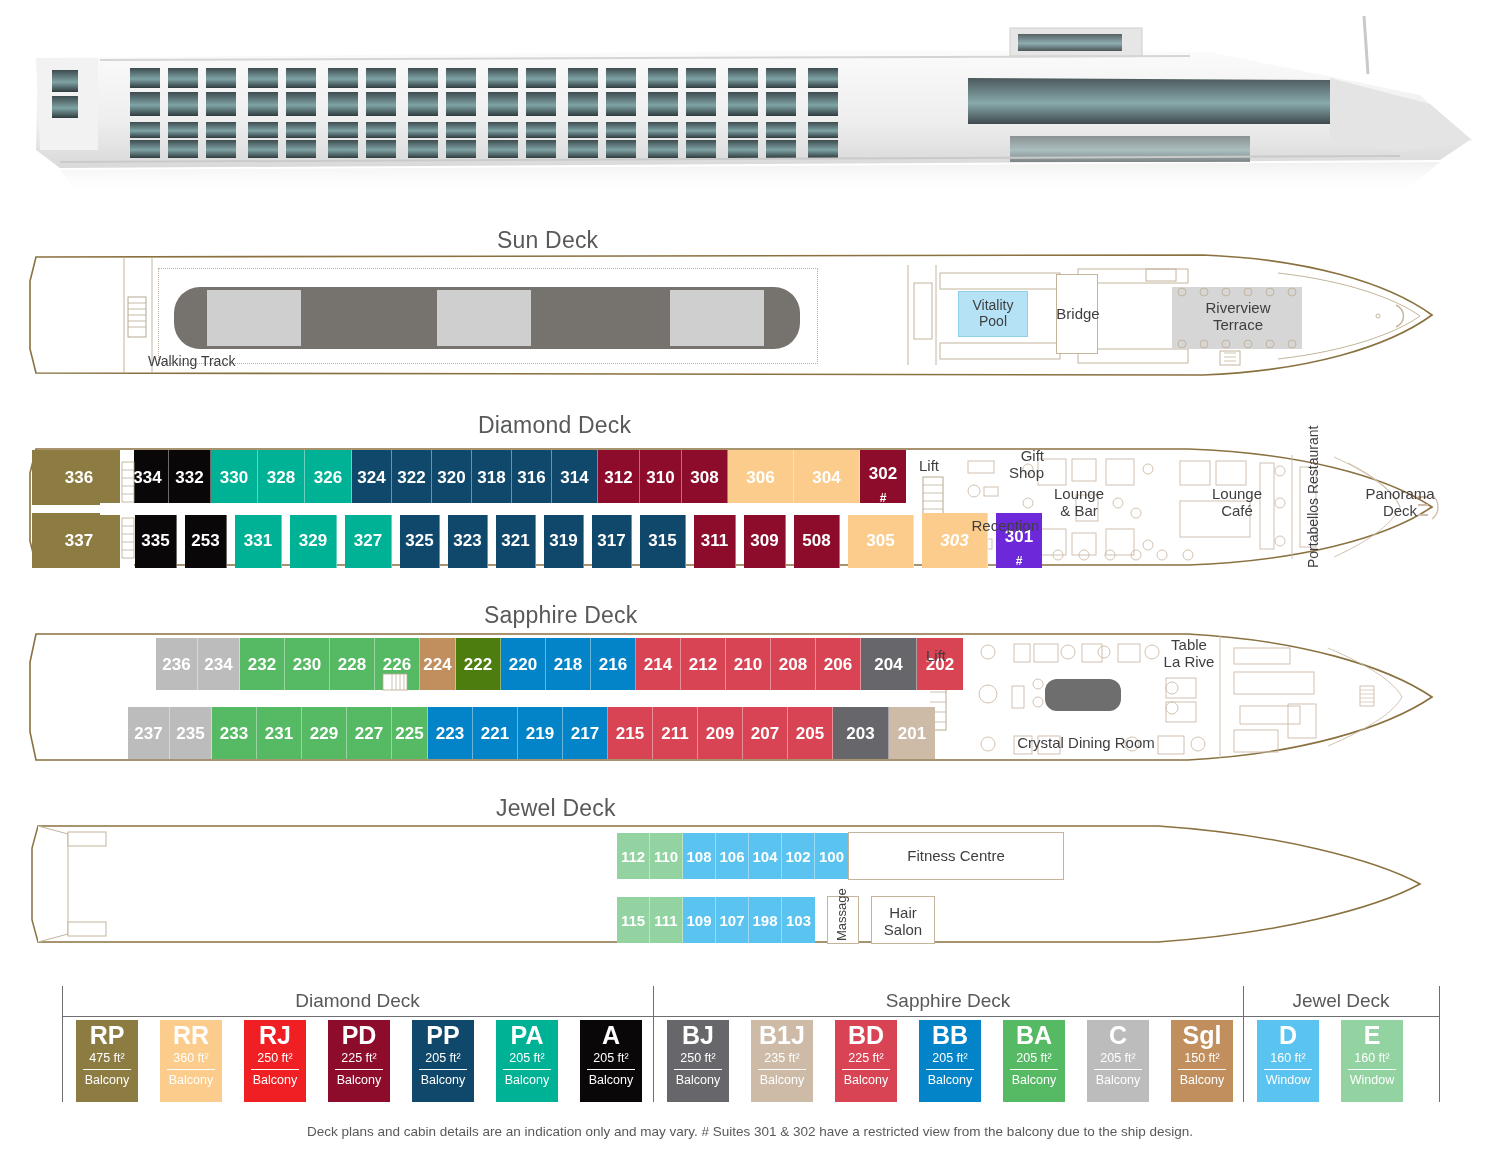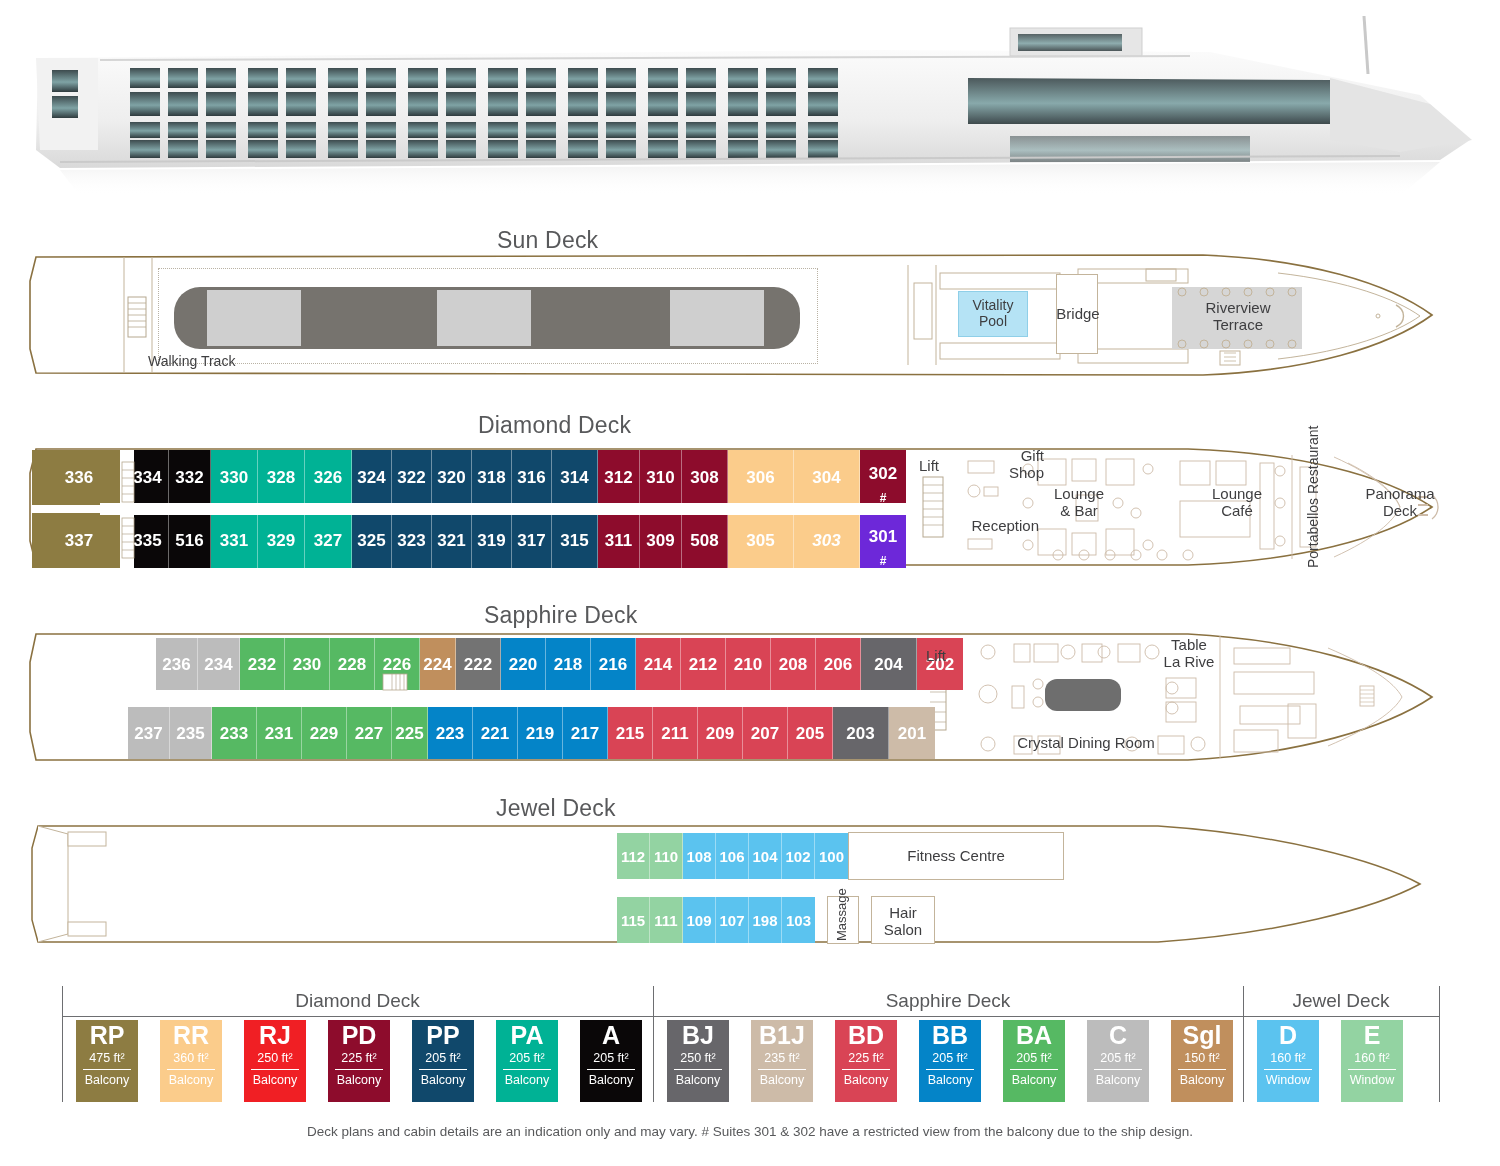--- a/index.html
+++ b/index.html
@@ -445,29 +445,29 @@
         <span class="num">306</span>
       </div>
       <div class="cabin" style="width: 66px; background: rgb(251, 204, 139);">
         <span class="num">304</span>
       </div>
       <div class="cabin hash" style="width: 46px; background: rgb(141, 12, 44);">
         <span class="num">302</span>
         <span class="hash-mark">#</span>
       </div>
     </div>
-<div class="cabin-row" id="diamond-lower" style="left:32px; top:513px; height:55px;">
+<div class="cabin-row" id="diamond-lower" style="left:32px; top:513px; height:55px;gap:8px;">
       <div class="cabin" style="width: 95px; background: rgb(141, 124, 66);">
         <span class="num">337</span>
       </div>
       <div class="cabin" style="width: 42px; background: rgb(10, 7, 8);">
         <span class="num">335</span>
       </div>
       <div class="cabin" style="width: 42px; background: rgb(10, 7, 8);">
-        <span class="num">516</span>
+        <span class="num">253</span>
       </div>
       <div class="cabin" style="width: 47px; background: rgb(0, 178, 149);">
         <span class="num">331</span>
       </div>
       <div class="cabin" style="width: 47px; background: rgb(0, 178, 149);">
         <span class="num">329</span>
       </div>
       <div class="cabin" style="width: 47px; background: rgb(0, 178, 149);">
         <span class="num">327</span>
       </div>
@@ -612,21 +612,21 @@
       </div>
       <div class="cabin" style="width: 45px; background: rgb(86, 185, 99);">
         <span class="num">228</span>
       </div>
       <div class="cabin" style="width: 45px; background: rgb(86, 185, 99);">
         <span class="num">226</span>
       </div>
       <div class="cabin" style="width: 36px; background: rgb(192, 143, 93);">
         <span class="num">224</span>
       </div>
-      <div class="cabin" style="width: 45px; background: #737373; text-align: right;">
+      <div class="cabin" style="width: 45px; background: #4d7c0f; text-align: right;">
         <span class="num">222</span>
       </div>
       <div class="cabin" style="width: 45px; background: rgb(4, 132, 200);">
         <span class="num">220</span>
       </div>
       <div class="cabin" style="width: 45px; background: rgb(4, 132, 200);">
         <span class="num">218</span>
       </div>
       <div class="cabin" style="width: 45px; background: rgb(4, 132, 200);">
         <span class="num">216</span>

